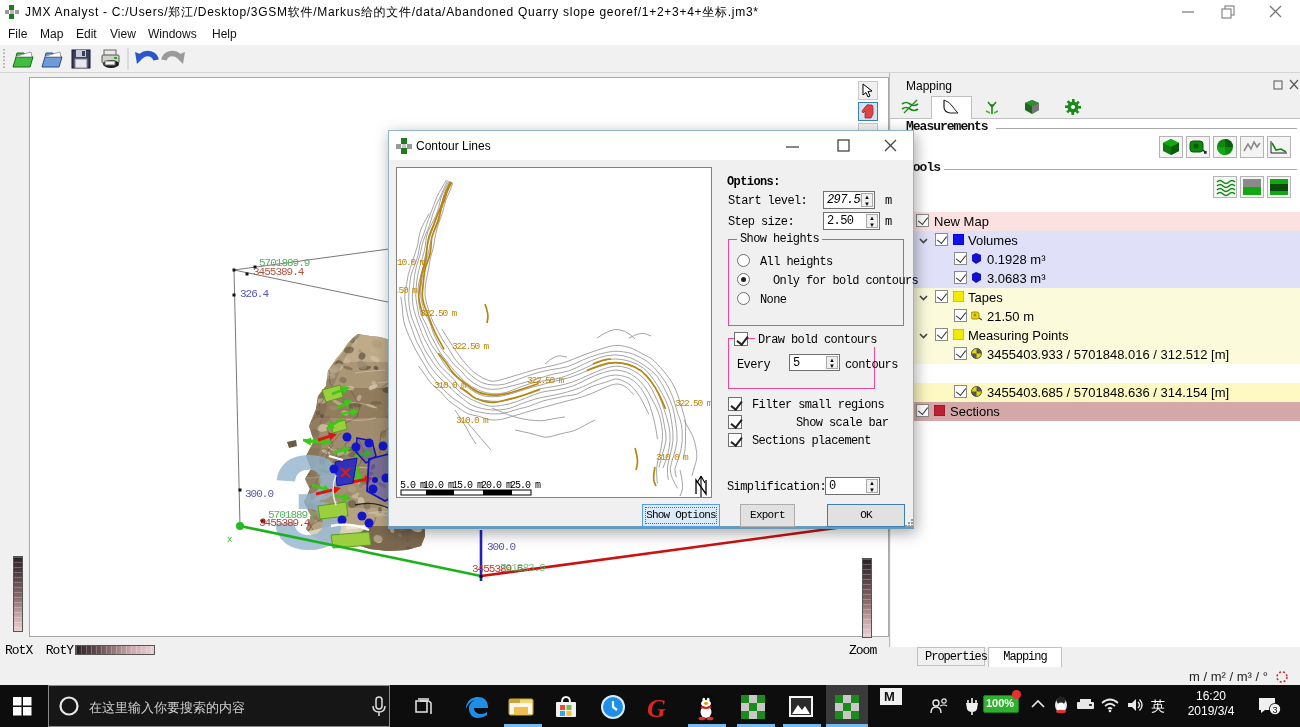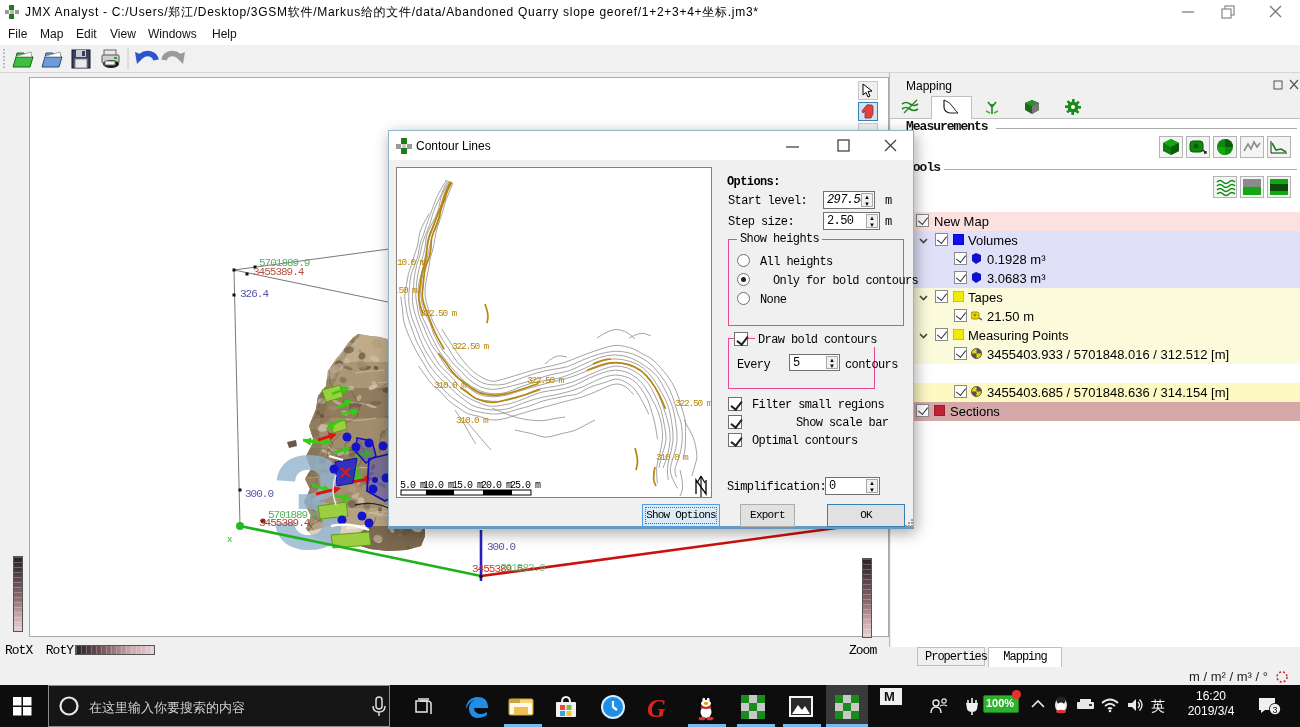--- a/index.html
+++ b/index.html
@@ -736,21 +736,21 @@
             <span class="val">5</span>
             <span class="btns" style="height:13px;line-height:6px;">▲<br>▼</span>
           </div>
         <div class="dtxt abs" style="left:116px;top:19px;">contours</div>
       </div>
       <div class="dcb" style="left:339px;top:266px;"></div>
         <div class="dtxt abs" style="left:363px;top:267px;">Filter small regions</div>
       <div class="dcb" style="left:339px;top:284px;"></div>
         <div class="dtxt abs" style="left:363px;top:285px;margin-left:44px;">Show scale bar</div>
       <div class="dcb" style="left:339px;top:302px;"></div>
-        <div class="dtxt abs" style="left:363px;top:303px;">Optimal contours</div>
+        <div class="dtxt abs" style="left:363px;top:303px;">Sections placement</div>
       <div class="dtxt abs" style="left:338px;top:349px;">Simplification:</div>
       <div class="spin" style="left:436px;top:346px;width:55px;">
           <span class="val">0</span>
           <span class="btns">▲<br>▼</span>
         </div>
     </div>
     <div class="dbtn" style="left:253px; top:373px; width:78px; background:#dcebf8; border:1px solid #569de5; outline:1px dotted #666; outline-offset:-4px;">Show Options</div>
     <div class="dbtn" style="left:351px; top:373px; width:55px;">Export</div>
     <div class="dbtn" style="left:438px; top:373px; width:78px; border:1px solid #3c7fb1;">OK</div>
     <svg class="abs" style="left:516px;top:388px" width="9" height="9">

